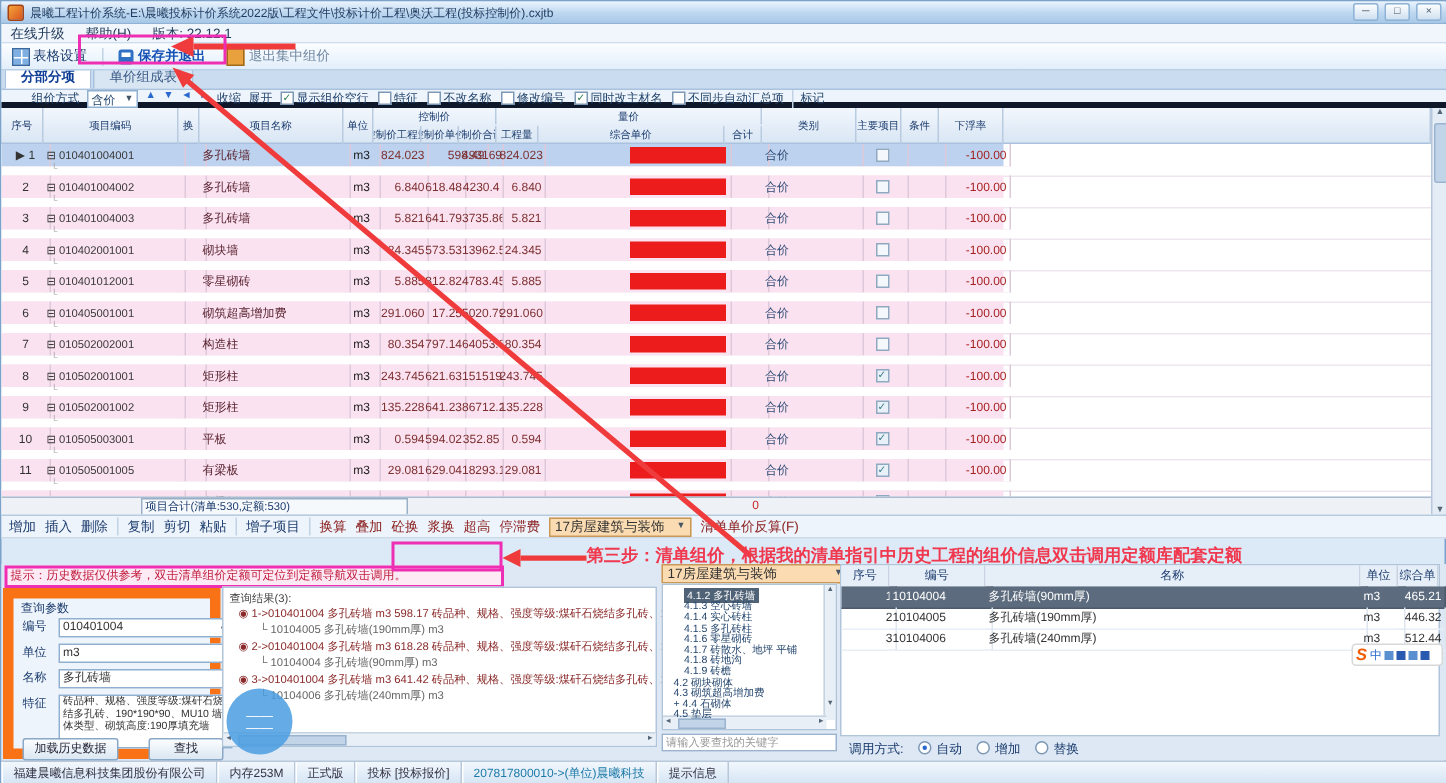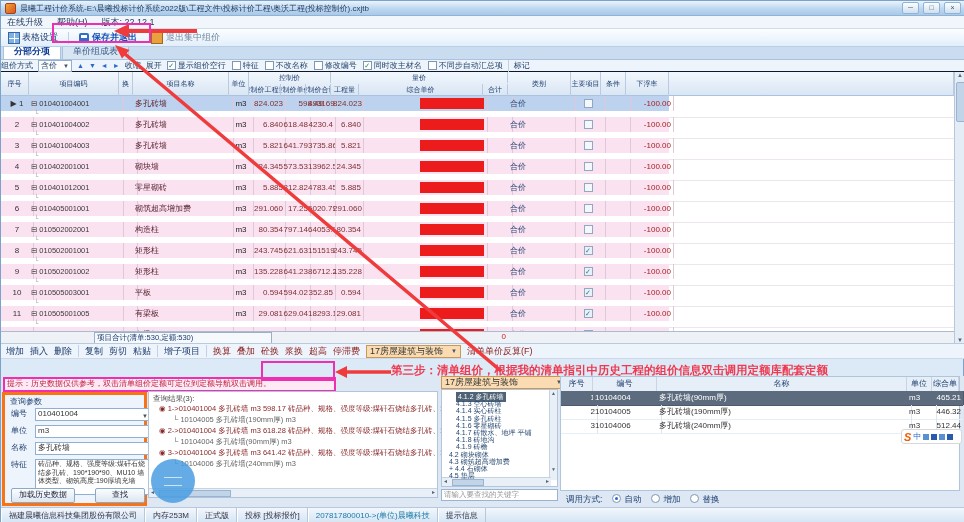--- a/index.html
+++ b/index.html
@@ -30,22 +30,22 @@
   .saveicon:before{content:"";position:absolute;left:2px;top:2px;width:6px;height:3px;background:#fff;}
   .exiticon{width:10px;height:10px;background:#e8a13c;border:1px solid #a06a1a;position:relative;}
   .save-label{color:#1450b4;font-weight:bold;}
   .exit-label{color:#6e86a0;}
   .sep{width:1px;height:12px;background:#c0d2e4;}
 
   
   .tabrow{left:0;top:46px;width:964px;height:13px;background:#c9dcf0;border-bottom:1px solid #aac2dd;display:flex;align-items:flex-end;padding-left:2px;gap:1px;}
   .mtab{padding:1px 10px;background:#d8e6f4;border:1px solid #aac2dd;border-bottom:none;color:#3a5a85;border-radius:2px 2px 0 0;}
   .mtab.active{background:#fff;color:#0f3e96;font-weight:bold;}
-  .optsrow{left:0;top:59px;width:964px;height:12px;background:#eef4fb;border-bottom:1px solid #0f172a;
-    display:flex;align-items:center;gap:5px;padding:0 0;font-size:8px;color:#24466e;}
+  .optsrow{left:0;top:59px;width:964px;height:12px;background:#eef4fb;border-bottom:4px solid #0f172a;
+    display:flex;align-items:flex-start;gap:5px;padding:0 20px;font-size:8px;color:#24466e;}
   .combo{background:#fff;border:1px solid #8fb0d0;padding:0 2px;display:inline-flex;gap:6px;align-items:center;height:10px;}
   .caret{font-size:6px;color:#456;}
   .navico{color:#2a6ad0;font-size:7px;}
   .ckb{width:7px;height:7px;border:1px solid #7d98b5;background:#fff;display:inline-block;
     font-size:7px;line-height:7px;text-align:center;color:#2a7a4a;}
   .ckitem{display:inline-flex;align-items:center;gap:2px;}
 
   
   .gridhead{left:0;top:71px;width:953px;height:24px;background:linear-gradient(#f2f7fd,#d9e6f4);border-bottom:1px solid #aac2dd;}
   .gh{position:absolute;border-right:1px solid #b9cbe0;color:#1c3c6e;font-size:7px;
@@ -87,21 +87,21 @@
     color:#1450c8;font-weight:bold;background:#f2f7fd;}
   .mic{width:5px;height:7px;background:#2a6ad0;border-radius:2px 2px 0 0;position:relative;display:inline-block;}
   .mic:after{content:"";position:absolute;left:1px;bottom:-2px;width:3px;height:2px;background:#2a6ad0;}
 
   
   .hint{left:2px;top:376px;width:333px;height:15px;background:#fdeaf5;border:2px solid #ee2fb4;
     font-size:8px;line-height:10px;color:#c02040;padding:0 2px;white-space:nowrap;overflow:hidden;}
 
   
   .lowbg{left:0;top:375px;width:964px;height:131px;background:#dde8f4;}
-  .qpanel{left:1px;top:391px;width:145px;height:114px;background:#eef4fb;border:3px solid #f97316;}
+  .qpanel{left:1px;top:391px;width:145px;height:114px;background:#eef4fb;border:7px solid #f97316;}
   .qtitle{position:absolute;left:5px;top:1px;color:#1c3c6e;font-size:8px;}
   .qrow{position:absolute;left:0;height:12px;}
   .qlabel{position:absolute;left:6px;color:#1c3c6e;font-size:8px;line-height:12px;}
   .qinput{position:absolute;left:30px;width:110px;height:11px;background:#fff;border:1px solid #8fb0d0;
      font-size:8px;line-height:10px;padding:0 2px;color:#333;}
   .qfeat{height:34px !important;font-size:7px;line-height:8.5px;white-space:normal;overflow:hidden;}
   .qbtn{position:absolute;height:13px;background:linear-gradient(#fbfdff,#dbe7f2);border:1px solid #8aa8c8;
      border-radius:2px;font-size:8px;line-height:12px;text-align:center;color:#223;}
 
   .rpanel{left:147px;top:390px;width:290px;height:107px;background:#fff;border:1px solid #b0c4da;font-size:7.5px;}

